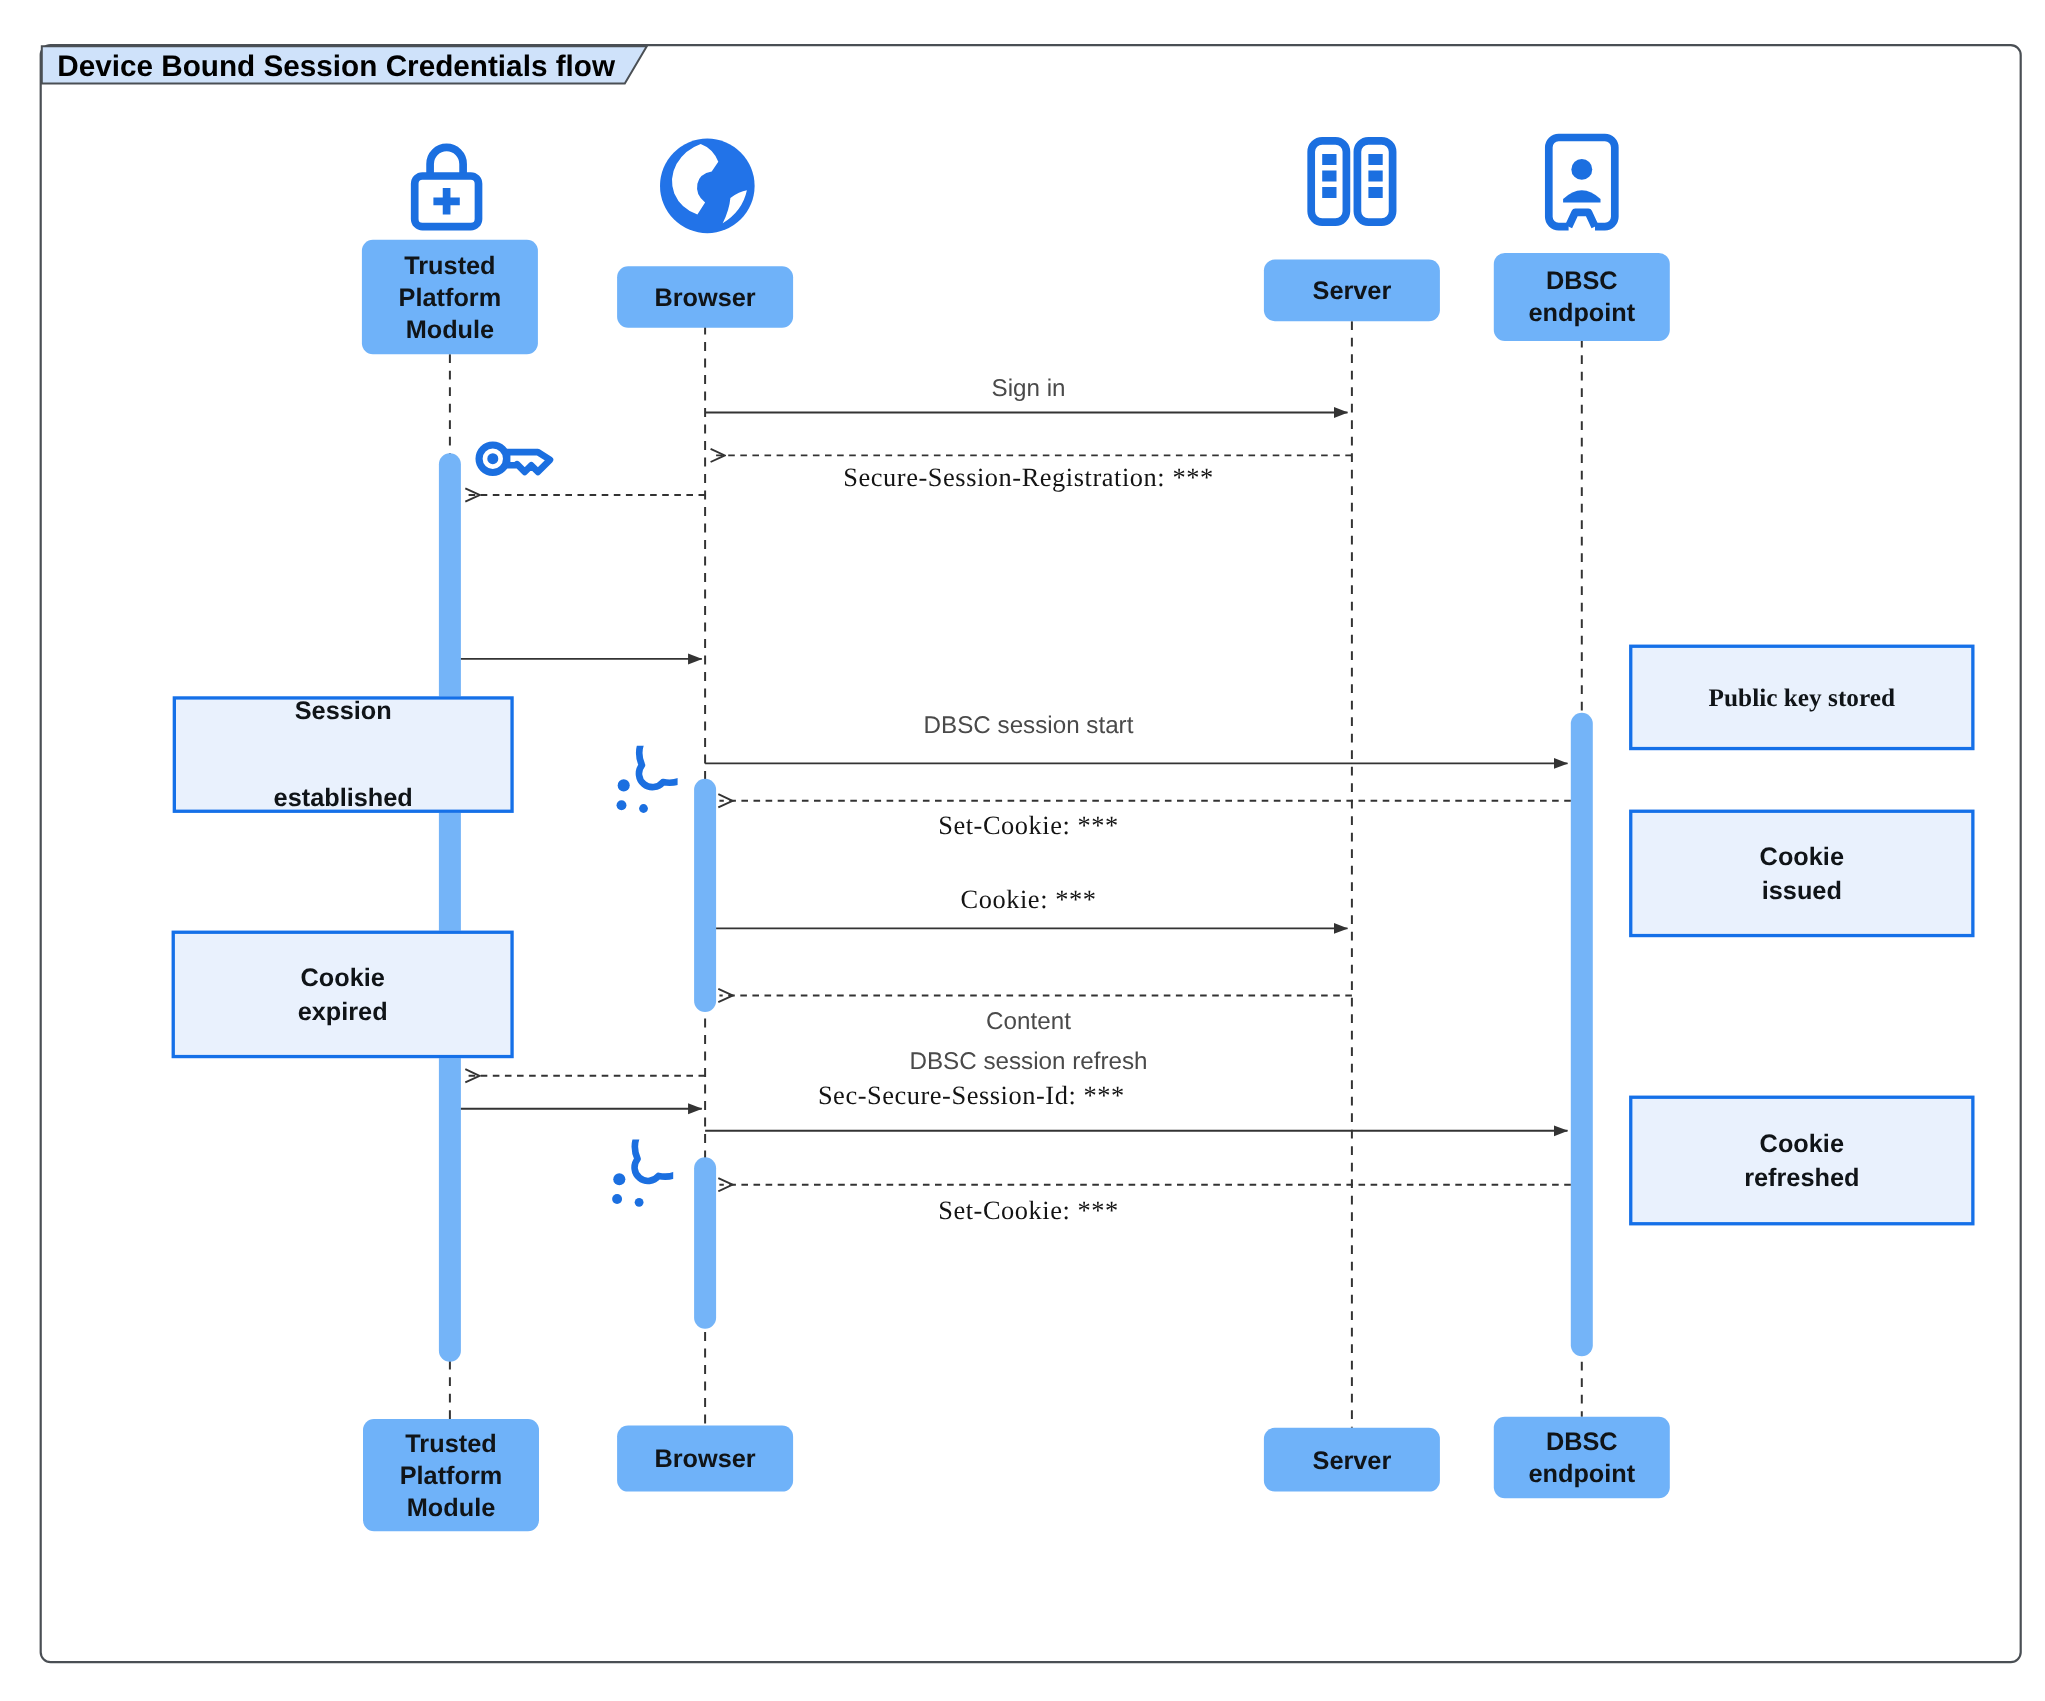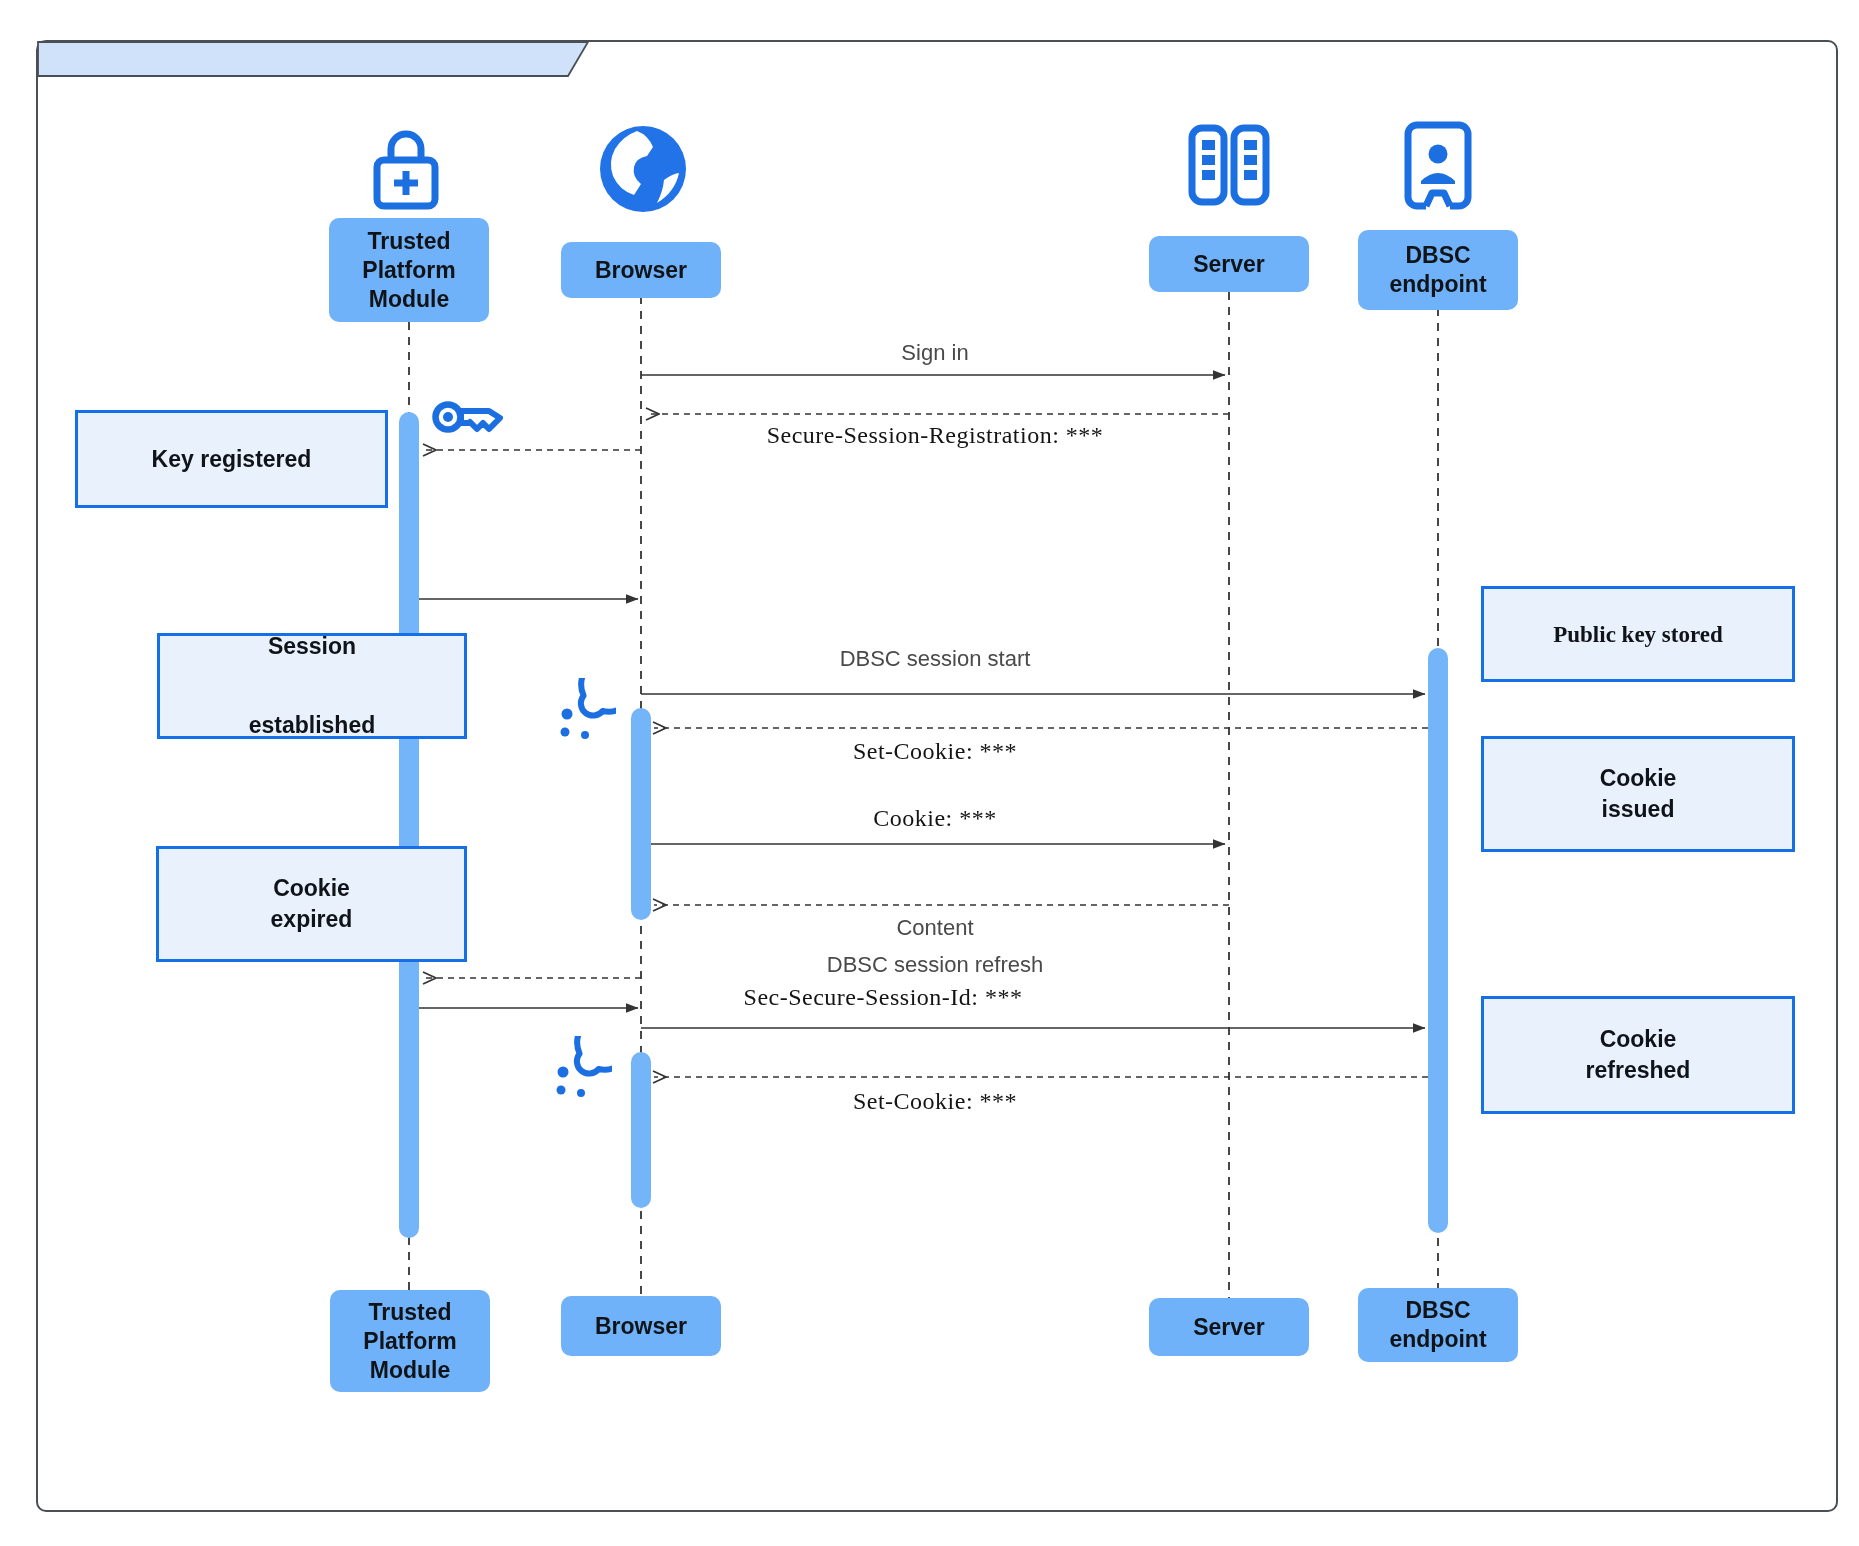--- a/index.html
+++ b/index.html
@@ -65,20 +65,21 @@
     <line class="sol" x1="641" y1="694" x2="1425" y2="694" marker-end="url(#mTri)"></line>
     <line class="dsh" x1="1428" y1="728" x2="654" y2="728" marker-end="url(#mOpen)"></line>
     <line class="sol" x1="651" y1="844" x2="1225" y2="844" marker-end="url(#mTri)"></line>
     <line class="dsh" x1="1229" y1="905" x2="654" y2="905" marker-end="url(#mOpen)"></line>
     <line class="dsh" x1="641" y1="978" x2="424" y2="978" marker-end="url(#mOpen)"></line>
     <line class="sol" x1="419" y1="1008" x2="638" y2="1008" marker-end="url(#mTri)"></line>
     <line class="sol" x1="641" y1="1028" x2="1425" y2="1028" marker-end="url(#mTri)"></line>
     <line class="dsh" x1="1428" y1="1077" x2="654" y2="1077" marker-end="url(#mOpen)"></line>
   </svg>
 
+  <div class="title-text">Device Bound Session Credentials flow</div>
 
   <div class="icon" style="left:363px;top:122px;">
     <svg width="86" height="92" viewBox="0 0 86 92">
       <path d="M28 38 V27 a15 15 0 0 1 30 0 V38" fill="none" stroke="#1b6fe0" stroke-width="7"></path>
       <rect x="14" y="38" width="58" height="46" rx="7" fill="none" stroke="#1b6fe0" stroke-width="7"></rect>
       <line x1="43" y1="49" x2="43" y2="73" stroke="#1b6fe0" stroke-width="7"></line>
       <line x1="31" y1="61" x2="55" y2="61" stroke="#1b6fe0" stroke-width="7"></line>
     </svg>
   </div>
   <div class="icon" style="left:596px;top:122px;">
@@ -134,23 +135,20 @@
     <span>Browser</span>
   </div>
   <div class="abox" style="left:1149px;top:1298px;width:160px;height:58px;">
     <span>Server</span>
   </div>
   <div class="abox" style="left:1358px;top:1288px;width:160px;height:74px;">
     <span>DBSC</span>
     <span>endpoint</span>
   </div>
 
-  <div class="note" style="left:75px;top:410px;width:307px;height:92px;">
-    <span>Key registered</span>
-  </div>
   <div class="note" style="left:157px;top:633px;width:304px;height:100px;gap:48px;">
     <span>Session</span>
     <span>established</span>
   </div>
   <div class="note" style="left:156px;top:846px;width:305px;height:110px;">
     <span>Cookie</span>
     <span>expired</span>
   </div>
   <div class="note" style="left:1481px;top:586px;width:308px;height:90px;font-family:Liberation Serif, serif;">
     <span>Public key stored</span>

